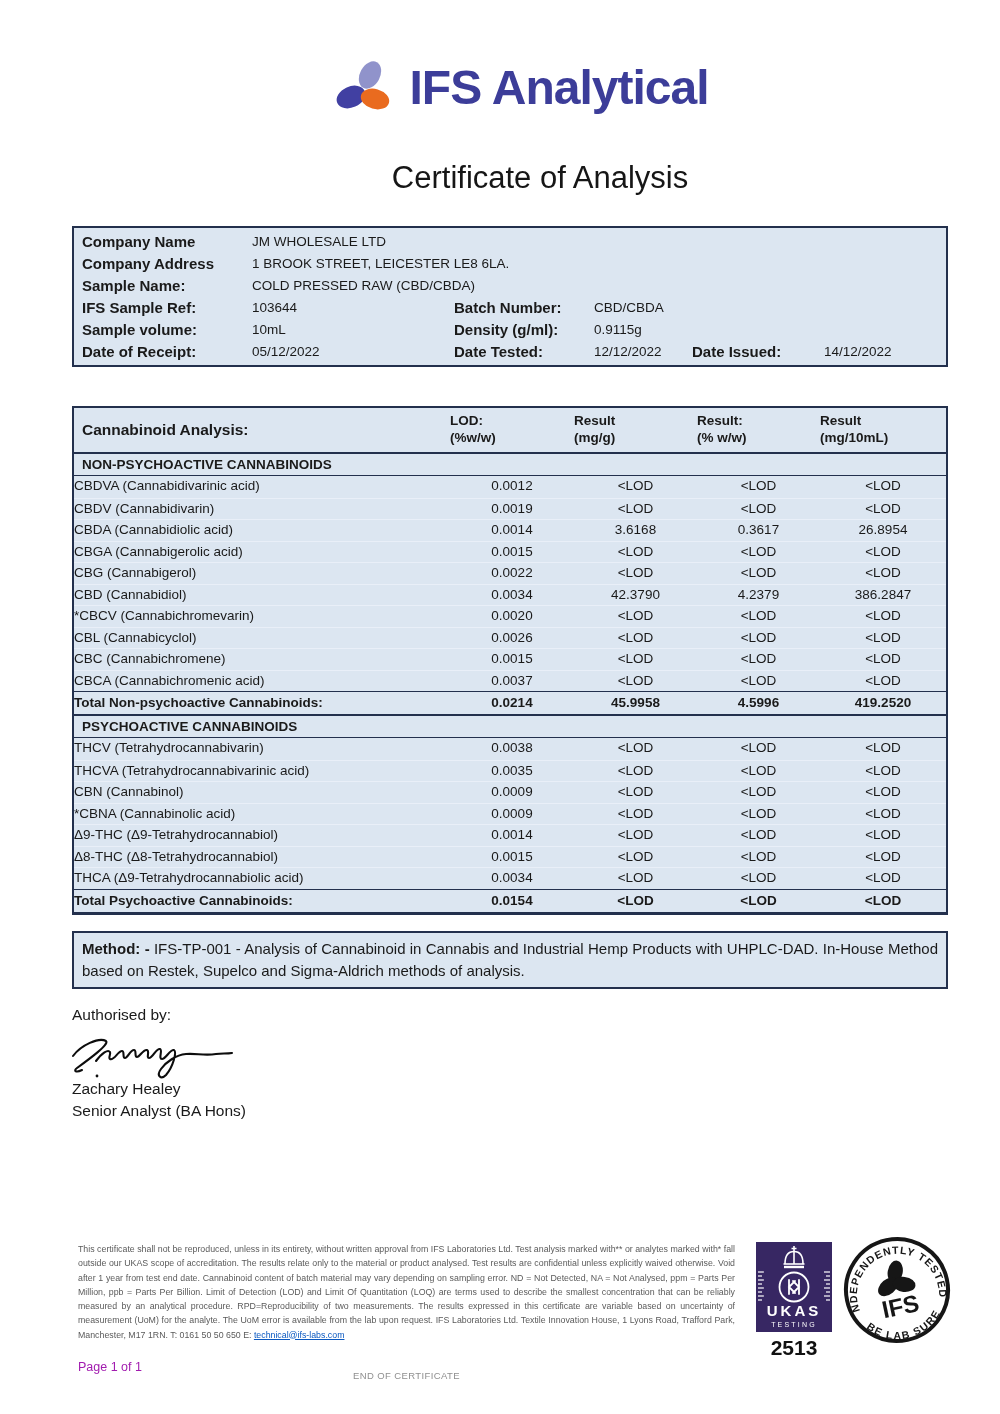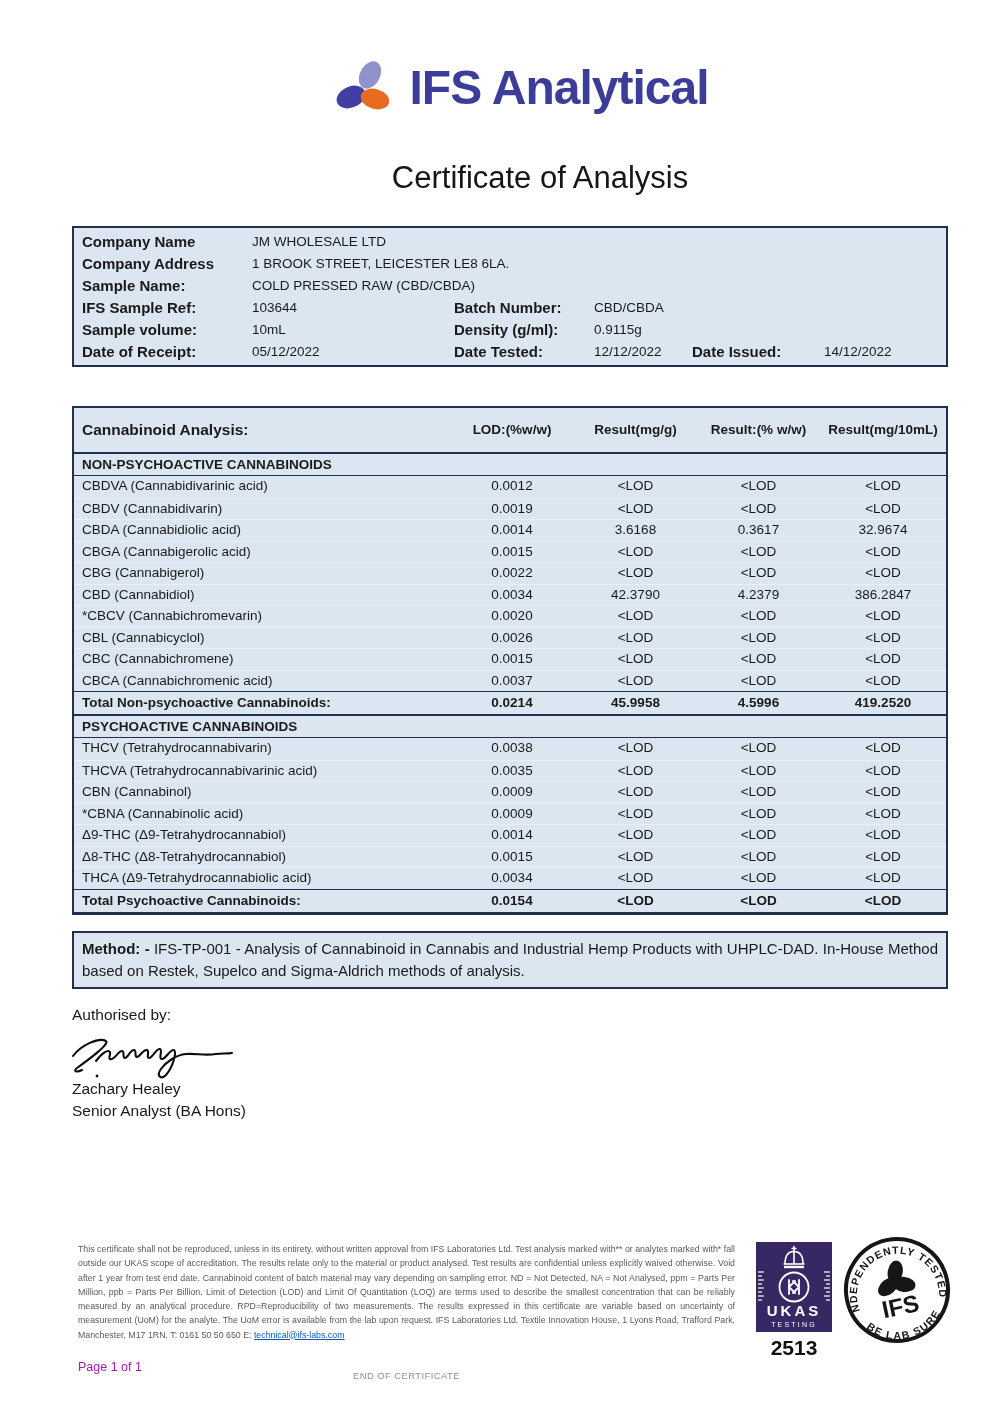--- a/index.html
+++ b/index.html
@@ -32,26 +32,26 @@
   .icell.v2{width:98px;}
   .icell.l3{width:132px;}
   .icell.vr{flex:1;}
   .lbl{font-weight:700;font-size:15px;}
   .val{font-size:13.5px;}
 
   
   .atable{position:absolute;left:72px;width:876px;border:2px solid var(--navy);border-bottom-width:3.5px;background:var(--lblue);}
   .ahead{display:grid;grid-template-columns:376px 124px 123px 123px 1fr;border-bottom:2px solid var(--navy);height:46px;}
   .atitle{font-weight:700;font-size:15.5px;display:flex;align-items:center;padding-left:8px;}
-  .ach{display:flex;flex-direction:row;align-items:center;justify-content:center;font-weight:700;font-size:13.5px;line-height:1.25;}
+  .ach{display:flex;flex-direction:column;justify-content:center;font-weight:700;font-size:13.5px;line-height:1.25;}
   .asection{font-weight:700;font-size:13.5px;height:22px;line-height:22px;padding-left:8px;border-bottom:1.5px solid var(--navy);}
   .arow{display:grid;grid-template-columns:376px 124px 123px 123px 1fr;height:21.5px;}
   .arow + .arow{border-top:1px solid #e9eff8;}
   .acell{font-size:13.5px;line-height:20.5px;white-space:nowrap;}
-  .aname{padding-left:8px;text-align:left;}
+  .aname{padding-left:0;text-align:left;}
   .anum{text-align:center;}
   .atotal{display:grid;grid-template-columns:376px 124px 123px 123px 1fr;height:23px;border-top:1.5px solid var(--navy);font-weight:700;}
   .atotal .acell{line-height:22px;font-weight:700;}
 
   
   .method-box{position:absolute;left:72px;top:931px;width:876px;border:2px solid var(--navy);background:var(--lblue);padding:5px 8px;font-size:15px;line-height:1.45;text-align:justify;}
   .method-box b{font-weight:700;}
 
   
   .auth-label{position:absolute;left:72px;top:1006px;font-size:15.5px;}
@@ -153,21 +153,21 @@
           <div class="acell anum">0.0019</div>
           <div class="acell anum">&lt;LOD</div>
           <div class="acell anum">&lt;LOD</div>
           <div class="acell anum">&lt;LOD</div>
         </div>
         <div class="arow">
           <div class="acell aname">CBDA (Cannabidiolic acid)</div>
           <div class="acell anum">0.0014</div>
           <div class="acell anum">3.6168</div>
           <div class="acell anum">0.3617</div>
-          <div class="acell anum">32.9674</div>
+          <div class="acell anum">26.8954</div>
         </div>
         <div class="arow">
           <div class="acell aname">CBGA (Cannabigerolic acid)</div>
           <div class="acell anum">0.0015</div>
           <div class="acell anum">&lt;LOD</div>
           <div class="acell anum">&lt;LOD</div>
           <div class="acell anum">&lt;LOD</div>
         </div>
         <div class="arow">
           <div class="acell aname">CBG (Cannabigerol)</div>

